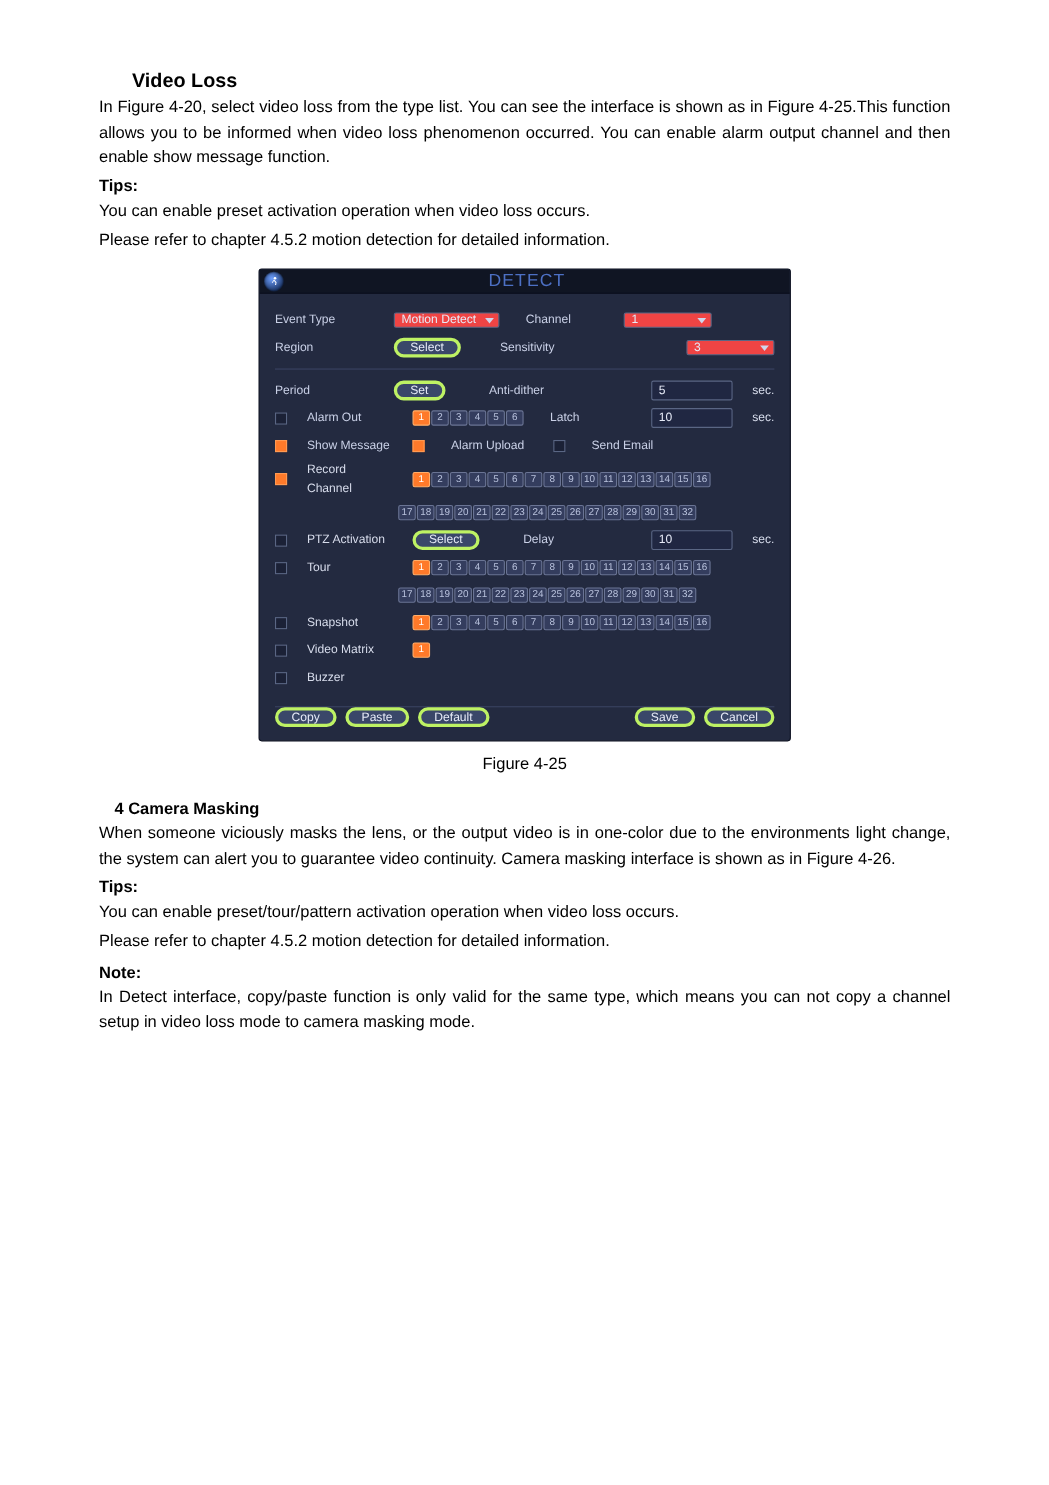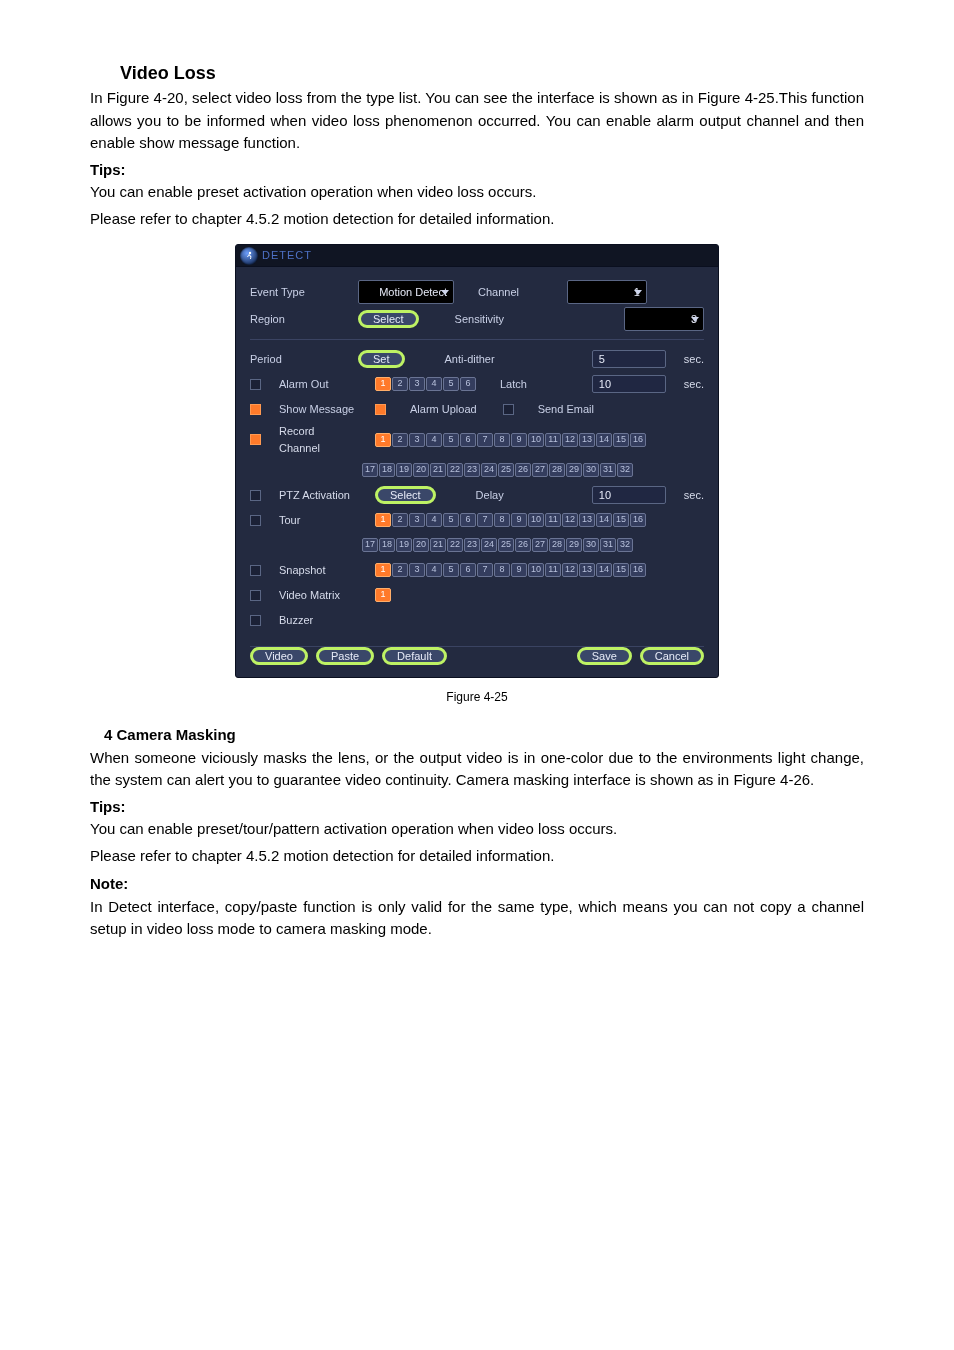--- a/index.html
+++ b/index.html
@@ -26,40 +26,40 @@
     .detect-titlebar {
       background: #101523; height: 22px; display: flex; align-items: center;
       border-bottom: 1px solid #0a0f1f;
     }
     .corner-icon {
       width: 18px; height: 18px; margin: 0 4px; border-radius: 50%;
       background: radial-gradient(circle at 40% 35%, #6ea0ff 0%, #1c3566 70%);
       display: flex; align-items: center; justify-content: center; color: #fff; font-size: 10px;
       box-shadow: inset 0 0 2px #000;
     }
-    .detect-title { flex: 1; color: #4d70c4; letter-spacing: 1px; font-size: 11px; }
+    .detect-title { flex: 1; text-align: center; color: #4d70c4; letter-spacing: 1px; font-size: 16px; }
     .detect-body { padding: 10px 14px 12px; }
     .sep { border-top: 1px solid #3a4362; margin: 8px 0; }
     .row { display: flex; align-items: center; min-height: 22px; margin: 3px 0; gap: 18px; }
     .lbl { width: 90px; color: #c9d0e6; white-space: nowrap; }
     .lbl.sub { width: auto; margin-left: 6px; }
 
     .dvr-check { width: 12px; height: 12px; border: 1px solid #5a6684; background: #1b2136; display:inline-block; position:relative; flex:0 0 auto; }
     .dvr-check.filled { background: #ff7a2a; border-color: #ff9a52; }
     .dvr-check.small { width: 11px; height: 11px; }
 
     .dvr-btn {
       border: 3px solid #bef264; background: #3a4769; color: #e6eaf7;
       border-radius: 10px; padding: 1px 12px; font-size: 11px;
       display:inline-flex; align-items:center; height:18px;
     }
     .dvr-select {
-      border: 1px solid #5a6684; background: #000000; color: #e6eaf7;
-      height: 24px; display:inline-flex; align-items:center; padding: 0 6px;
-      position: relative; min-width: 96px; border-radius: 2px; justify-content: flex-end;
+      border: 1px solid #5a6684; background: #ef4444; color: #e6eaf7;
+      height: 14px; display:inline-flex; align-items:center; padding: 0 6px;
+      position: relative; min-width: 96px; border-radius: 2px;
     }
     .dvr-select .caret {
       position:absolute; right:4px; width: 0; height:0;
       border-left:4px solid transparent; border-right:4px solid transparent;
       border-top:5px solid #cfd6ec;
     }
     .dvr-input {
       border: 1px solid #5a6684; background: #202742; color: #e6eaf7;
       height: 18px; display:inline-flex; align-items:center; padding: 0 6px;
       min-width: 74px; border-radius: 2px;
@@ -68,21 +68,21 @@
     .cbox {
       width: 16px; height: 14px; border:1px solid #6a7494; background:#343d5e;
       color:#b8c1dc; font-size:9px; display:flex; align-items:center; justify-content:center;
       border-radius:2px;
     }
     .cbox.on { background:#ff7a2a; border-color:#ffae6a; color:#fff; }
 
     .footer-row { display:flex; align-items:center; gap:8px; padding: 0 14px 12px; }
     .footer-row .spacer { flex:1; }
 
-    .figcap { text-align:center; font-size:12px; margin:10px 0 18px; }
+    .figcap { text-align:center; font-size:15px; margin:10px 0 18px; }
   </style>
 </head>
 <body>
 
 <div class="h3">Video Loss</div>
 <p class="body-text">In Figure 4-20, select video loss from the type list. You can see the interface is shown as in Figure 4-25.This function allows you to be informed when video loss phenomenon occurred. You can enable alarm output channel and then enable show message function.</p>
 <p class="bold">Tips:</p>
 <p class="body-text">You can enable preset activation operation when video loss occurs.</p>
 <p class="body-text">Please refer to chapter 4.5.2 motion detection for detailed information.</p>
 
@@ -280,21 +280,21 @@
       <span class="cbox on">1</span>
     </div>
     <div class="row">
       <span class="dvr-check small"></span>
       <span style="width:78px">Buzzer</span>
     </div>
   </div>
 
   <div class="sep" style="margin:0 14px"></div>
   <div class="footer-row">
-    <span class="dvr-btn">Video</span>
+    <span class="dvr-btn">Copy</span>
     <span class="dvr-btn">Paste</span>
     <span class="dvr-btn">Default</span>
     <span class="spacer"></span>
     <span class="dvr-btn">Save</span>
     <span class="dvr-btn">Cancel</span>
   </div>
 </div>
 
 <div class="figcap">Figure 4-25</div>
 

